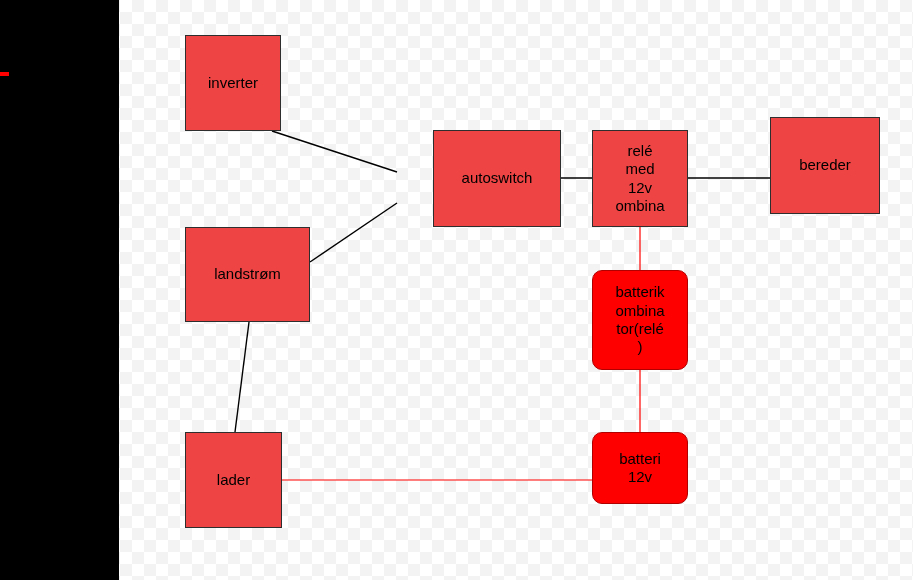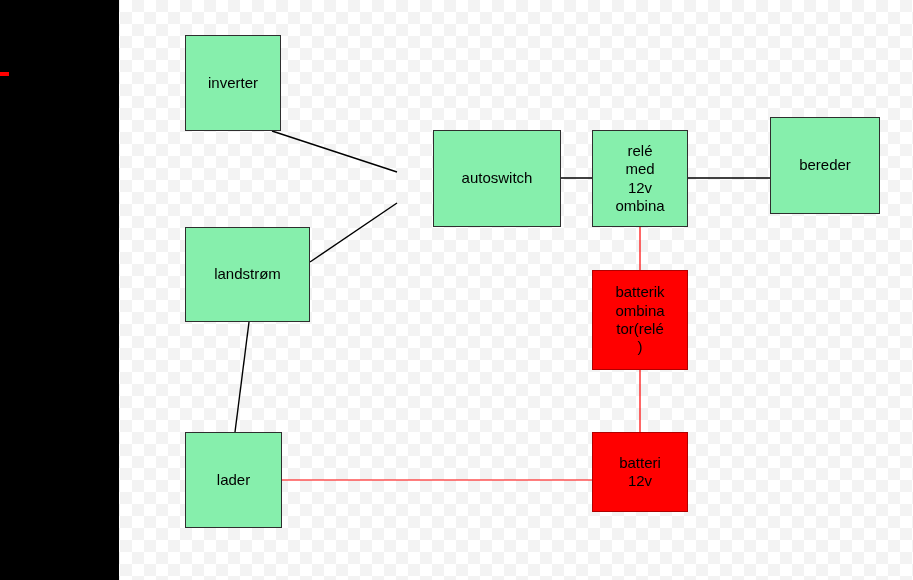--- a/index.html
+++ b/index.html
@@ -50,31 +50,31 @@
     align-items: center;
     justify-content: center;
     text-align: center;
     font-size: 15px;
     line-height: 1.22;
     color: #000000;
     border: 1px solid #2e2e2e;
     cursor: default;
   }
   .node .label { white-space: pre-line; }
-  .node-blue { background: #86efac; }
-  .node-red  { background: #ff0000; border-color: #b00000; }
+  .node-blue { background: #ef4444; }
+  .node-red  { background: #ff0000; border-color: #b00000; border-radius: 10px; }
 
   #n-inverter          { left: 185px; top: 35px;  width: 96px;  height: 96px; }
   #n-autoswitch        { left: 397px; top: 130px; width: 128px; height: 97px; margin-left: 36px; }
   #n-landstrom         { left: 185px; top: 227px; width: 125px; height: 95px; }
   #n-lader             { left: 185px; top: 432px; width: 97px;  height: 96px; }
   #n-rele              { left: 592px; top: 130px; width: 96px;  height: 97px; }
   #n-bereder           { left: 770px; top: 117px; width: 110px; height: 97px; }
   #n-batterikombinator { left: 592px; top: 270px; width: 96px;  height: 100px; }
-  #n-batteri           { left: 592px; top: 432px; width: 96px;  height: 80px; }
+  #n-batteri           { left: 592px; top: 432px; width: 96px;  height: 72px; }
 </style>
 </head>
 <body>
 
 <div class="canvas">
   <div class="board"></div>
 
   <svg class="edges" viewBox="0 0 913 580" xmlns="http://www.w3.org/2000/svg">
     <line x1="272" y1="131" x2="397" y2="172" stroke-width="1.4" stroke="#000000"></line>
     <line x1="310" y1="262" x2="397" y2="203" stroke-width="1.4" stroke="#000000"></line>

